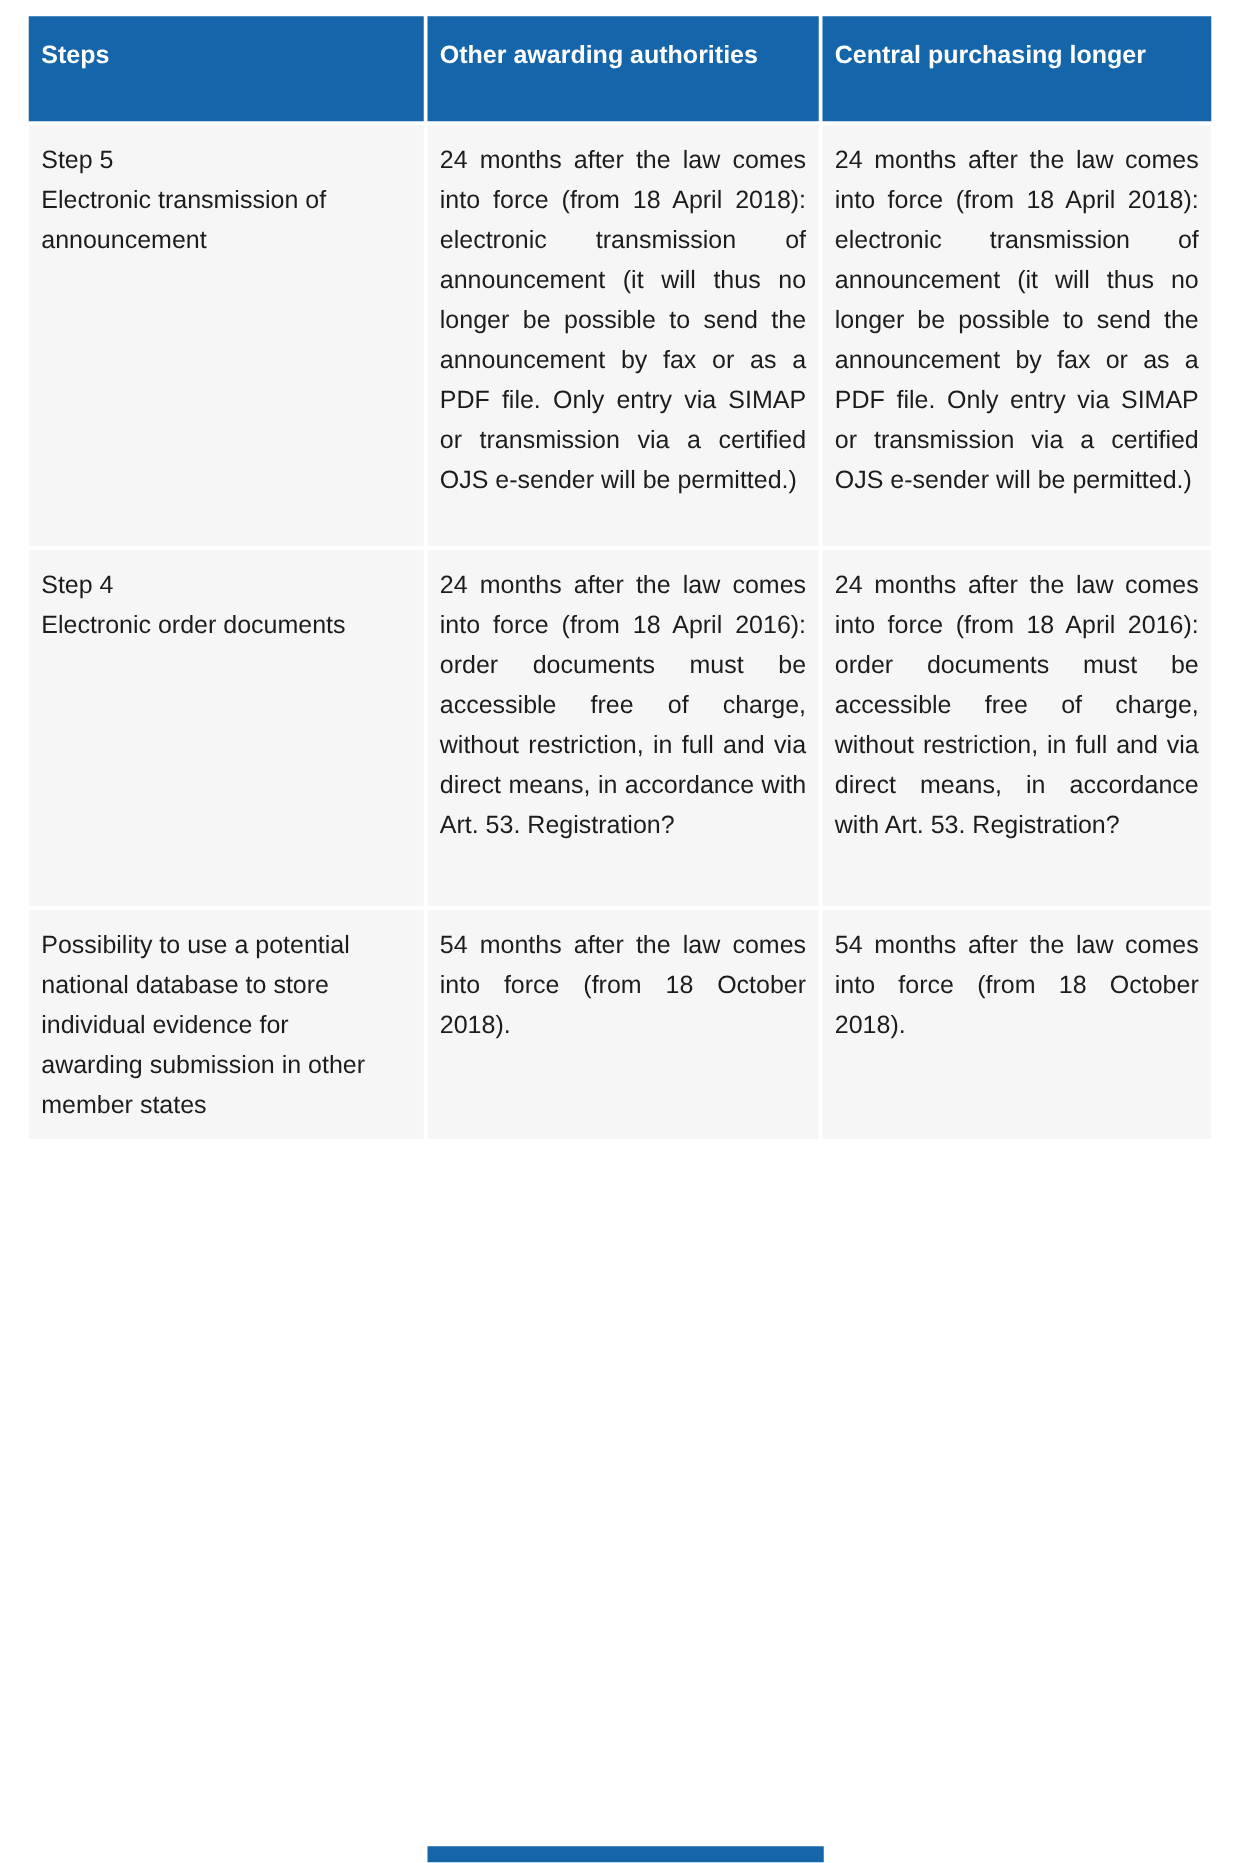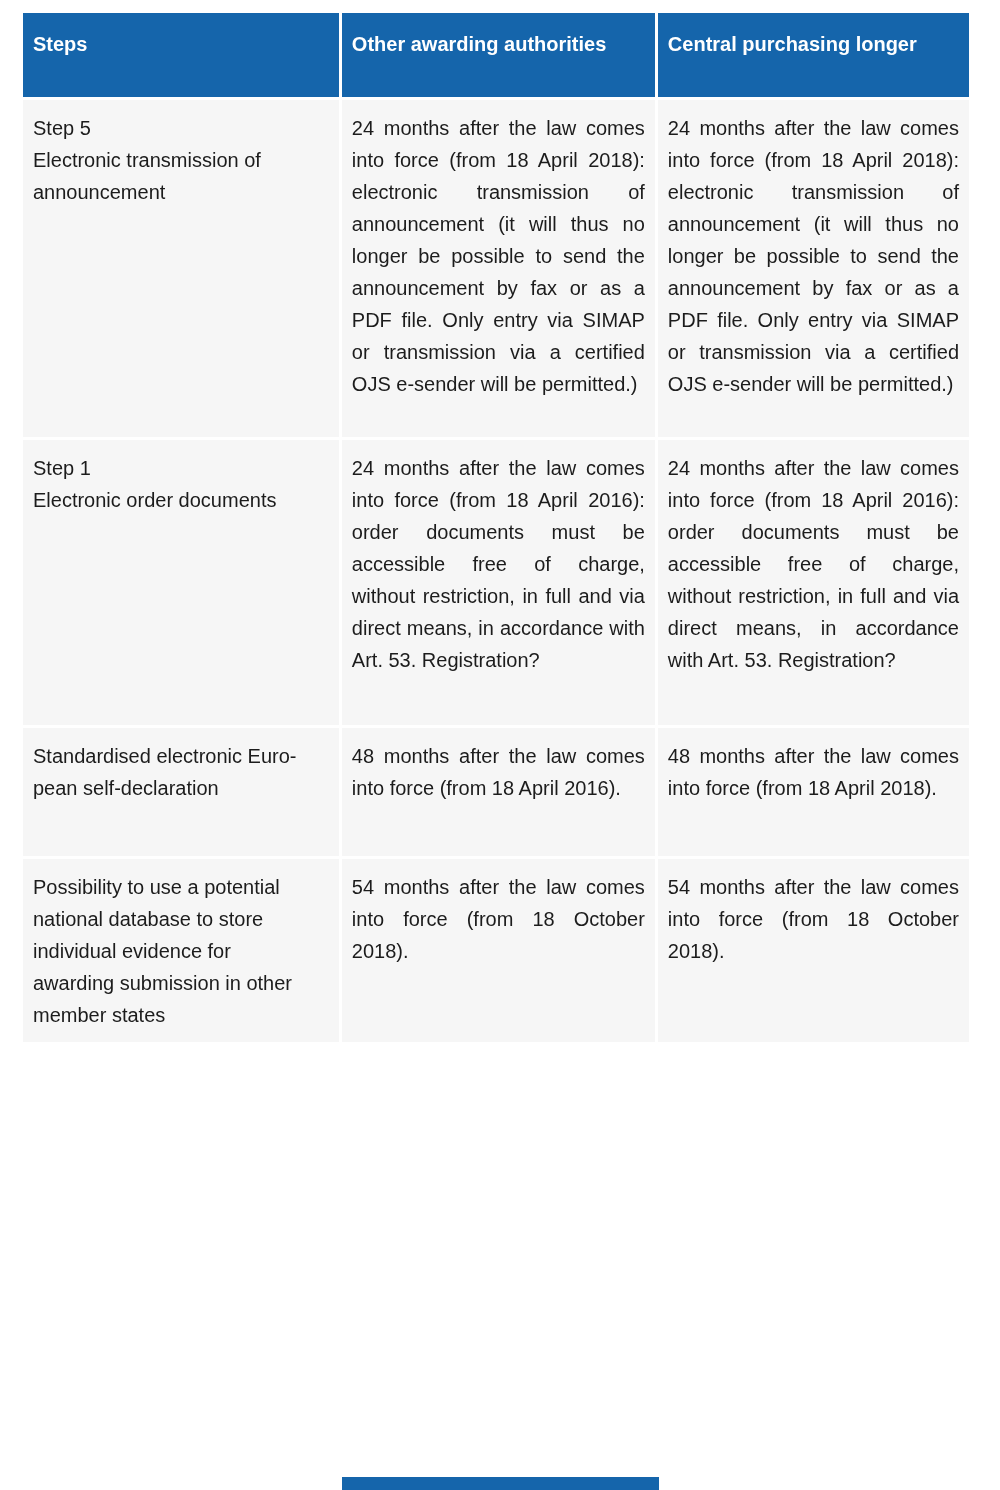--- a/index.html
+++ b/index.html
@@ -77,30 +77,24 @@
     </thead>
     <tbody>
       <tr class="r1">
         <td class="step">Step 5
 Electronic transmission of
 announcement</td>
         <td class="just">24 months after the law comes into force (from 18 April 2018): electronic transmission of announcement (it will thus no longer be possible to send the announcement by fax or as a PDF file. Only entry via SIMAP or transmission via a certified OJS e-sender will be permitted.)</td>
         <td class="just">24 months after the law comes into force (from 18 April 2018): electronic transmission of announcement (it will thus no longer be possible to send the announcement by fax or as a PDF file. Only entry via SIMAP or transmission via a certified OJS e-sender will be permitted.)</td>
       </tr>
       <tr class="r2">
-        <td class="step">Step 1
+        <td class="step">Step 4
 Electronic order documents</td>
         <td class="just">24 months after the law comes into force (from 18 April 2016): order documents must be accessible free of charge, without restriction, in full and via direct means, in accordance with Art. 53. Registration?</td>
         <td class="just">24 months after the law comes into force (from 18 April 2016): order documents must be accessible free of charge, without restriction, in full and via direct means, in accordance with Art. 53. Registration?</td>
-      </tr>
-      <tr class="r5">
-        <td class="step">Standardised electronic Euro-
-pean self-declaration</td>
-        <td class="just">48 months after the law comes into force (from 18 April 2016).</td>
-        <td class="just">48 months after the law comes into force (from 18 April 2018).</td>
       </tr>
       <tr class="r7">
         <td class="step">Possibility to use a potential
 national database to store
 individual evidence for
 awarding submission in other
 member states</td>
         <td class="just">54 months after the law comes into force (from 18 October 2018).</td>
         <td class="just">54 months after the law comes into force (from 18 October 2018).</td>
       </tr>

